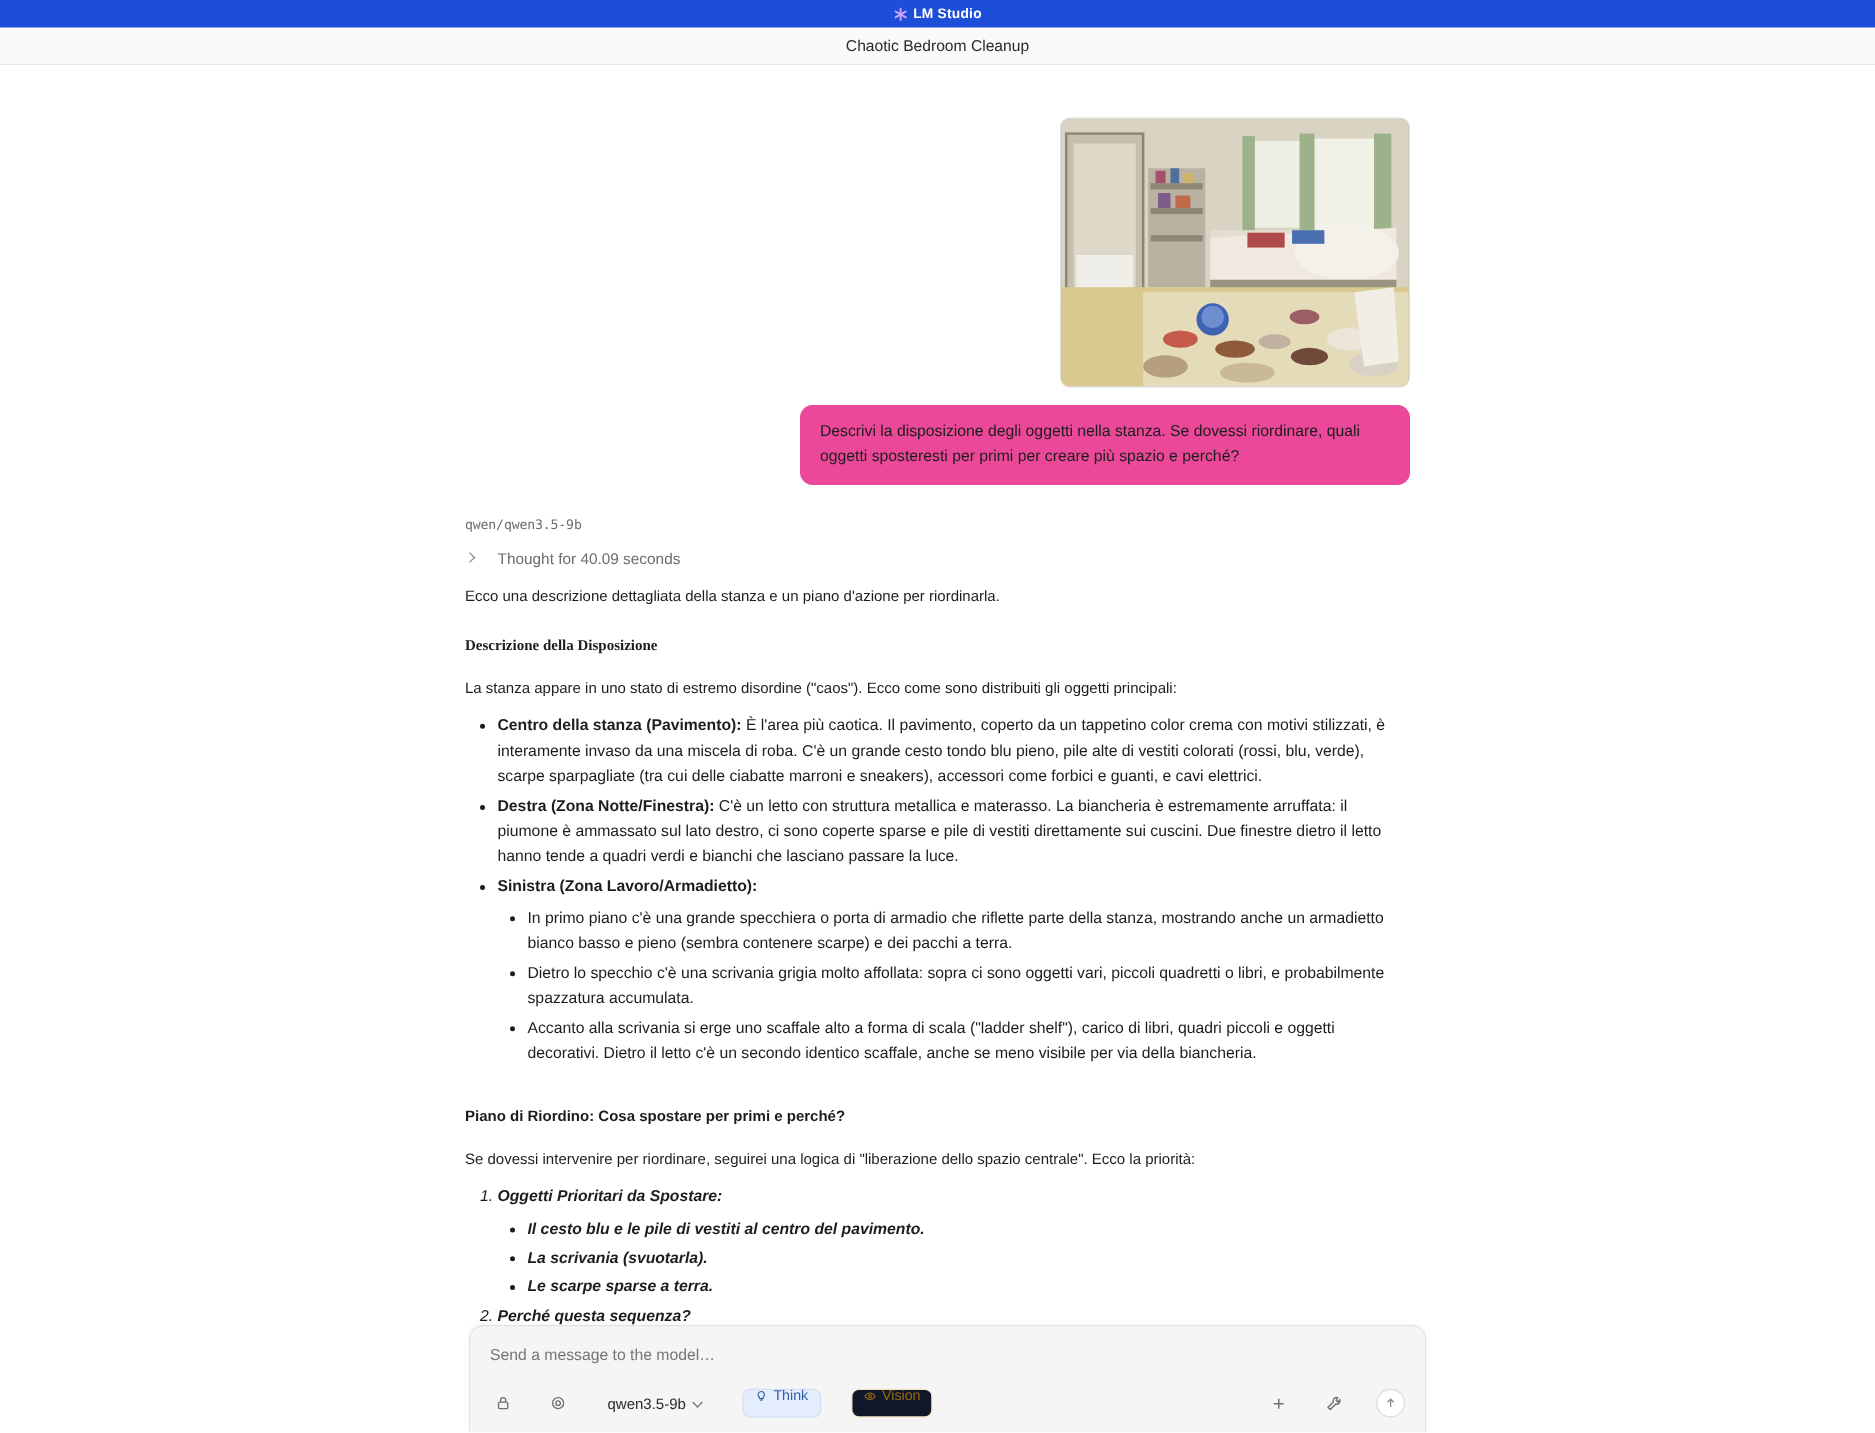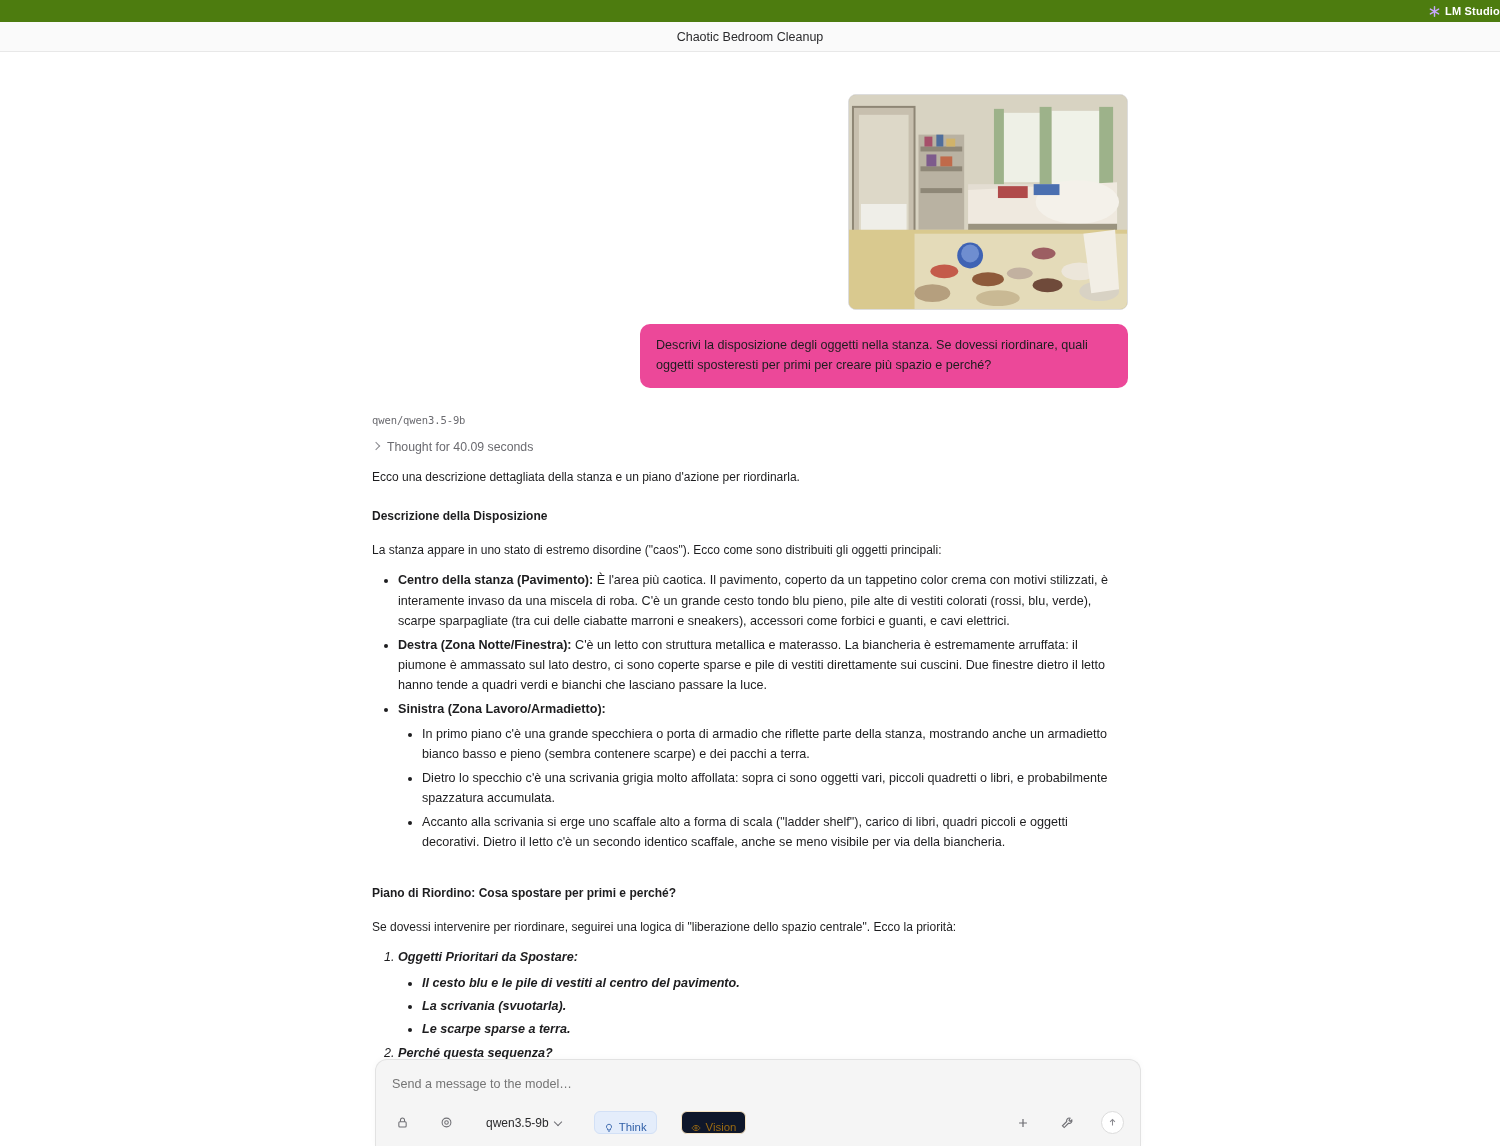--- a/index.html
+++ b/index.html
@@ -8,25 +8,25 @@
     width: 1500px; height: 1146px;
     background: #ffffff;
     font-family: "Liberation Sans", sans-serif;
     color: #1d1d1f;
     overflow: hidden;
   }
 
   
   .titlebar {
     height: 22px;
-    background: #4d7c0f;
+    background: #1d4ed8;
     color: #ffffff;
     display: flex;
     align-items: center;
-    justify-content: flex-end;
+    justify-content: center;
     font-size: 11px;
     font-weight: 600;
     letter-spacing: .2px;
     position: relative;
   }
   .titlebar .brand {
     display: flex; align-items: center; gap: 5px;
   }
   .lms-logo {
     width: 11px; height: 11px;
@@ -93,21 +93,21 @@
   .assistant-block { margin-top: 26px; }
   .model-tag {
     font-family: "DejaVu Sans Mono", monospace;
     font-size: 10.5px;
     color: #6b6b70;
     letter-spacing: -0.1px;
   }
   .thought-row {
     display: flex;
     align-items: center;
-    gap: 5px;
+    gap: 16px;
     margin-top: 14px;
     color: #6b6b70;
     font-size: 12.3px;
   }
   .chev {
     width: 10px; height: 10px;
     display: inline-block;
     position: relative;
     flex: none;
   }
@@ -123,20 +123,21 @@
 
   .md p {
     font-size: 12px;
     line-height: 1.62;
     margin: 14px 0 0 0;
     color: #1d1d1f;
   }
   .md p.heading {
     font-weight: bold;
     margin-top: 20px;
+    font-family: Liberation Serif, serif;
   }
   .md p.heading2 {
     font-weight: bold;
     margin-top: 32px;
   }
   .md ul, .md ol {
     margin: 10px 0 0 0;
     padding-left: 26px;
   }
   .md li {
@@ -208,21 +209,21 @@
   .model-pill .caret::before {
     content: "";
     position: absolute; left: 0; top: 1px;
     width: 5px; height: 5px;
     border-right: 1.3px solid #6f6f74;
     border-bottom: 1.3px solid #6f6f74;
     transform: rotate(45deg);
   }
   .chip {
     display: inline-flex;
-    align-items: flex-end;
+    align-items: flex-start;
     gap: 5px;
     height: 23px;
     padding: 0 9px;
     border-radius: 6px;
     font-size: 11.4px;
     line-height: 1;
   }
   .chip-think {
     background: #e4edfb;
     color: #2f5fa8;

